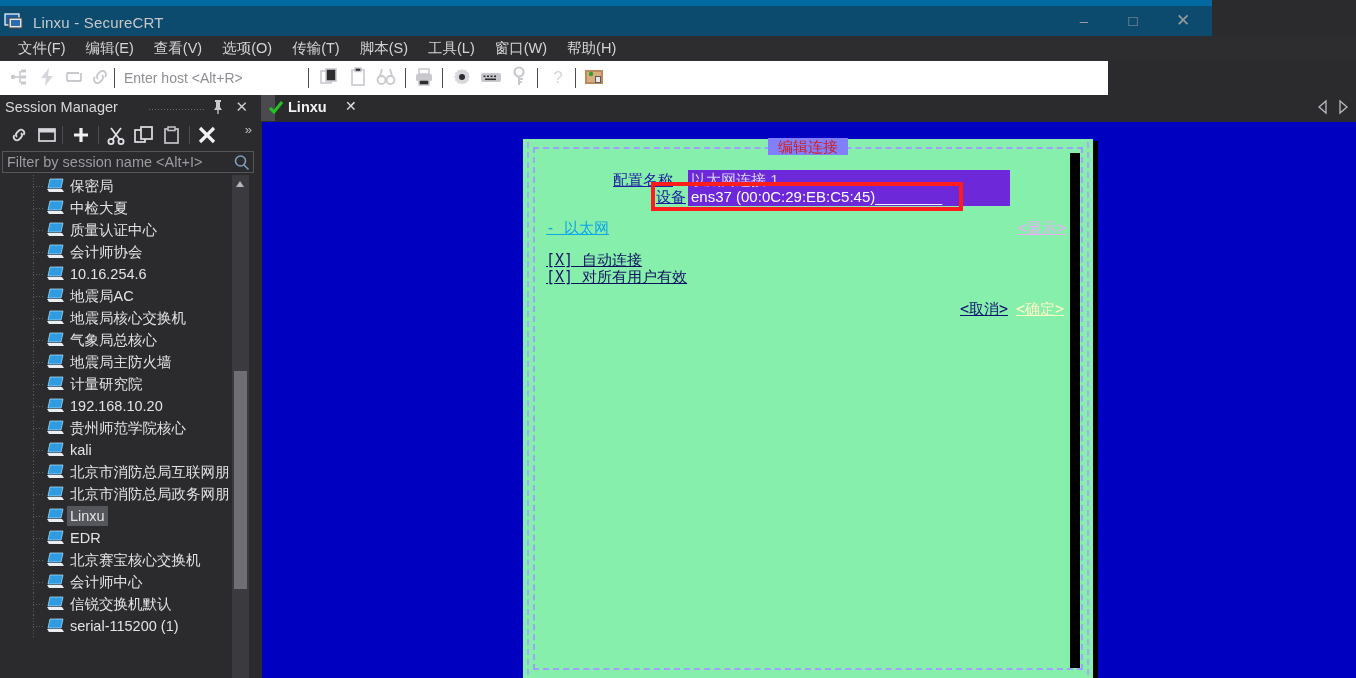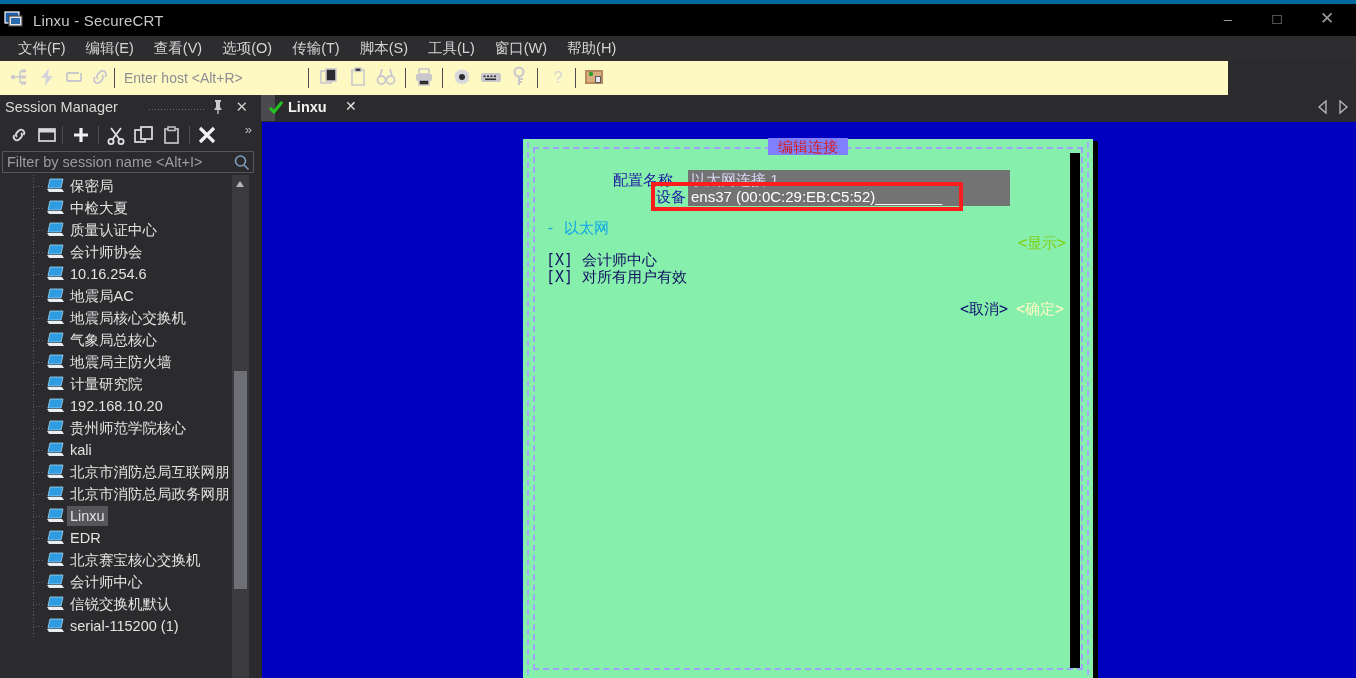--- a/index.html
+++ b/index.html
@@ -6,23 +6,23 @@
   html, body {
     width: 1356px; height: 678px;
     overflow: hidden;
     background: #2b2b2e;
     font-family: "Liberation Sans", sans-serif;
   }
   body { position: relative; }
 
   
   #titlebar {
-    position: absolute; left: 0; top: 0; width: 1356px; height: 36px;
-    background: #000000;
-    border-top: 4px solid #0369a1;
+    position: absolute; left: 0; top: 0; width: 1212px; height: 36px;
+    background: #0c4a6e;
+    border-top: 6px solid #0369a1;
   }
   #app-icon {
     position: absolute; left: 4px; top: 6px; width: 22px; height: 22px;
   }
   #title-text {
     position: absolute; left: 33px; top: 8px;
     font-size: 15px; color: #c8c8c8; letter-spacing: .2px;
     white-space: nowrap;
   }
   .wbtn {
@@ -41,22 +41,22 @@
   }
   .menu-item {
     float: left; height: 25px; line-height: 24px;
     padding: 0 10px; color: #d4d4d4; font-size: 14.5px;
     white-space: nowrap; cursor: default;
   }
   .menu-item:first-child { margin-left: 8px; }
 
   
   #toolbar {
-    position: absolute; left: 0; top: 61px; width: 1228px; height: 34px;
-    background: #fef9c3;
+    position: absolute; left: 0; top: 61px; width: 1108px; height: 34px;
+    background: #ffffff;
     padding-left: 48px;
   }
   .tb { position: absolute; top: 5px; height: 24px; cursor: default; }
   .tb svg { display: block; }
   .tb-sep {
     position: absolute; top: 7px; width: 1px; height: 20px; background: #4d4d52;
   }
   #hostbox {
     position: absolute; left: 120px; top: 6px; width: 180px; height: 22px;
     color: #8d8d92; font-size: 14px; line-height: 22px; padding-left: 4px;
@@ -200,42 +200,42 @@
   }
 
   
   #dlg-sb-track {
     position: absolute; right: 13px; top: 14px; width: 10px; height: 515px;
     background: #000000;
   }
 
   .term-label {
     position: absolute; font-size: 15px; color: #2020a0;
-    font-family: "DejaVu Sans Mono", monospace; white-space: nowrap;
+    font-family: "DejaVu Sans Mono", monospace; white-space: nowrap; text-decoration: underline;
   }
   .term-field {
-    position: absolute; height: 19px; background: #737373;
+    position: absolute; height: 19px; background: #6d28d9;
   }
   .term-field .fval {
     position: absolute; left: 3px; top: 0; color: #d8d8f8; font-size: 15px;
     line-height: 19px; white-space: nowrap;
   }
   #f-name { left: 688px; top: 170px; width: 322px; }
   #f-dev  { left: 688px; top: 187px; width: 322px; }
   #f-dev .fval { color: #ffffff; }
   #lbl-name { left: 613px; top: 171px; }
   #lbl-dev  { left: 656px; top: 188px; }
 
   #redbox {
     position: absolute; left: 651px; top: 182px; width: 312px; height: 29px;
     border: 4px solid #ff1c1c;
   }
 
   #lbl-eth   { left: 546px; top: 219px; color: #0ea5e9; }
-  #btn-show  { left: 1018px; top: 234px; color: #84cc16; }
+  #btn-show  { left: 1018px; top: 219px; color: #f0abfc; }
   #chk-auto  { left: 546px; top: 251px; color: #101060; }
   #chk-all   { left: 546px; top: 268px; color: #101060; }
   #btn-cancel{ left: 960px; top: 300px; color: #101070; }
   #btn-ok    { left: 1016px; top: 300px; color: #fef9c3; }
 </style>
 </head>
 <body>
 
 <div id="titlebar">
   <div id="app-icon">
@@ -693,23 +693,23 @@
   <div id="dlg-sb-track"></div>
 </div>
 
 <div class="term-label" id="lbl-name">配置名称</div>
 <div class="term-field" id="f-name">
   <span class="fval">以太网连接 1</span>
 </div>
 
 <div class="term-label" id="lbl-dev">设备</div>
 <div class="term-field" id="f-dev">
-  <span class="fval">ens37 (00:0C:29:EB:C5:52)________</span>
+  <span class="fval">ens37 (00:0C:29:EB:C5:45)________</span>
 </div>
 
 <div id="redbox"></div>
 
 <div class="term-label" id="lbl-eth">- 以太网</div>
 <div class="term-label" id="btn-show">&lt;显示&gt;</div>
-<div class="term-label" id="chk-auto">[X] 会计师中心</div>
+<div class="term-label" id="chk-auto">[X] 自动连接</div>
 <div class="term-label" id="chk-all">[X] 对所有用户有效</div>
 <div class="term-label" id="btn-cancel">&lt;取消&gt;</div>
 <div class="term-label" id="btn-ok">&lt;确定&gt;</div>
 
 </body></html>

